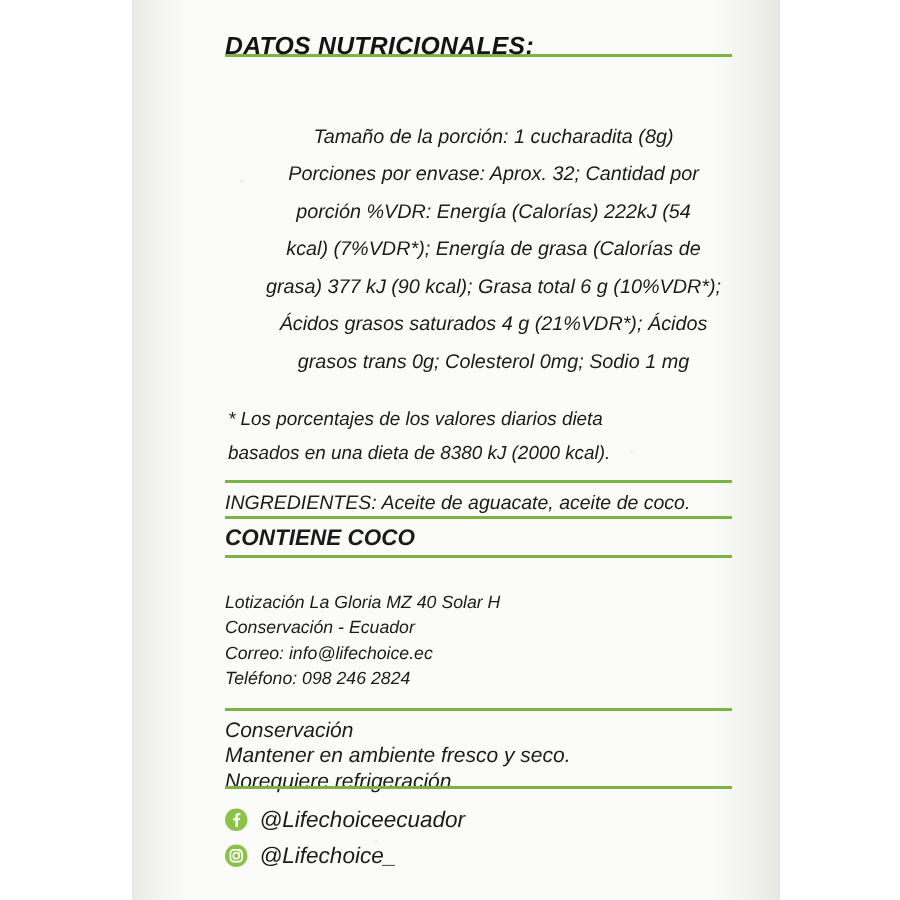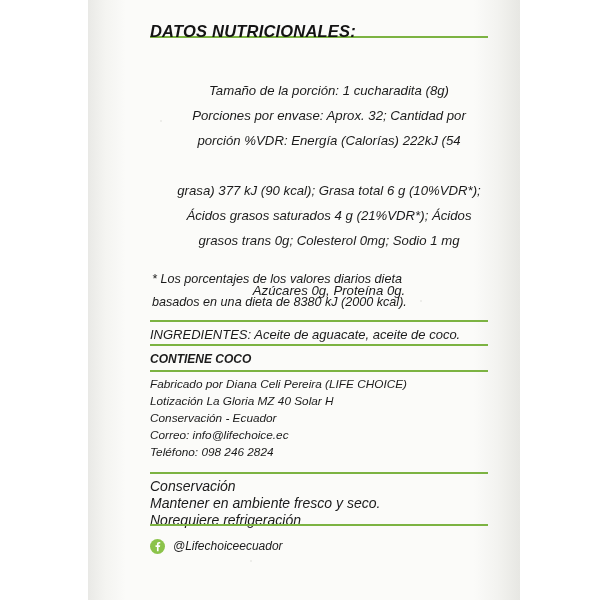--- a/index.html
+++ b/index.html
@@ -131,21 +131,21 @@
     line-height: 23px;
     padding-left: 2px;
   }
   .ingredients {
     top: 326px;
     font-size: 13px;
     line-height: 18px;
   }
   .contiene {
     top: 350px;
-    font-size: 12px;
+    font-size: 15px;
     font-weight: bold;
     line-height: 18px;
   }
   .fabric {
     top: 376px;
     font-size: 11.8px;
     line-height: 17px;
   }
   .conservacion {
     top: 478px;
@@ -172,21 +172,21 @@
     margin-right: 8px;
     position: relative;
     flex: 0 0 auto;
   }
   .social-icon svg {
     position: absolute;
     left: 0;
     top: 0;
   }
   .social-handle {
-    font-size: 12px;
+    font-size: 15px;
     color: #1b1b1b;
     text-align: right;
   }
   
   .speck {
     position: absolute;
     background: #d9d9d4;
     border-radius: 50%;
     opacity: 0.5;
   }
@@ -210,42 +210,41 @@
   <div class="speck" style="left:250px;top:560px;width:2px;height:2px;"></div>
 
   <div class="green-rule rule-top"></div>
 
   <div class="text-block title">DATOS NUTRICIONALES:</div>
 
   <div class="text-block nutrition">
     <span>Tamaño de la porción: 1 cucharadita (8g)</span><br>
     <span>Porciones por envase: Aprox. 32; Cantidad por</span><br>
     <span>porción %VDR: Energía (Calorías) 222kJ (54</span><br>
-    <br>
+    <span>kcal) (7%VDR*); Energía de grasa (Calorías de</span><br>
     <span>grasa) 377 kJ (90 kcal); Grasa total 6 g (10%VDR*);</span><br>
     <span>Ácidos grasos saturados 4 g (21%VDR*); Ácidos</span><br>
     <span>grasos trans 0g; Colesterol 0mg; Sodio 1 mg</span><br>
     <br>
-    <span>Azúcares 0g, Proteína 0g.</span>
   </div>
 
   <div class="text-block footnote">
     <span>* Los porcentajes de los valores diarios dieta</span><br>
     <span>basados en una dieta de 8380 kJ (2000 kcal).</span>
   </div>
 
   <div class="green-rule rule-ing"></div>
   <div class="text-block ingredients">INGREDIENTES: Aceite de aguacate, aceite de coco.</div>
 
   <div class="green-rule rule-contiene"></div>
   <div class="text-block contiene">CONTIENE COCO</div>
 
   <div class="green-rule rule-fabric"></div>
   <div class="text-block fabric">
-    <span>Fabricado por Diana Celi Pereira (LIFE CHOICE)</span><br>
+    <br>
     <span>Lotización La Gloria MZ 40 Solar H</span><br>
     <span>Conservación - Ecuador</span><br>
     <span>Correo: info@lifechoice.ec</span><br>
     <span>Teléfono: 098 246 2824</span>
   </div>
 
   <div class="green-rule rule-conserv"></div>
   <div class="text-block conservacion">
     <span>Conservación</span><br>
     <span>Mantener en ambiente fresco y seco.</span><br>
@@ -256,15 +255,25 @@
 
   <div class="social">
     <div class="social-row">
       <span class="social-icon">
         <svg width="15" height="15" viewBox="0 0 15 15" aria-hidden="true">
           <path d="M8.6 12.2V7.9h1.4l0.2-1.6H8.6V5.3c0-0.47 0.13-0.79 0.8-0.79h0.86V3.08C10.11 3.05 9.6 3 9.01 3 7.78 3 6.94 3.75 6.94 5.13v1.2H5.5v1.6h1.44v4.3H8.6z" fill="#ffffff"></path>
         </svg>
       </span>
       <span class="social-handle">@Lifechoiceecuador</span>
     </div>
+    <div class="social-row">
+      <span class="social-icon">
+        <svg width="15" height="15" viewBox="0 0 15 15" aria-hidden="true">
+          <rect x="3.6" y="3.6" width="7.8" height="7.8" rx="2.4" ry="2.4" fill="none" stroke="#ffffff" stroke-width="1.1"></rect>
+          <circle cx="7.5" cy="7.5" r="2" fill="none" stroke="#ffffff" stroke-width="1.1"></circle>
+          <circle cx="9.9" cy="5.1" r="0.65" fill="#ffffff"></circle>
+        </svg>
+      </span>
+      <span class="social-handle">@Lifechoice_</span>
+    </div>
   </div>
 
 </div>
 
 </body></html>

